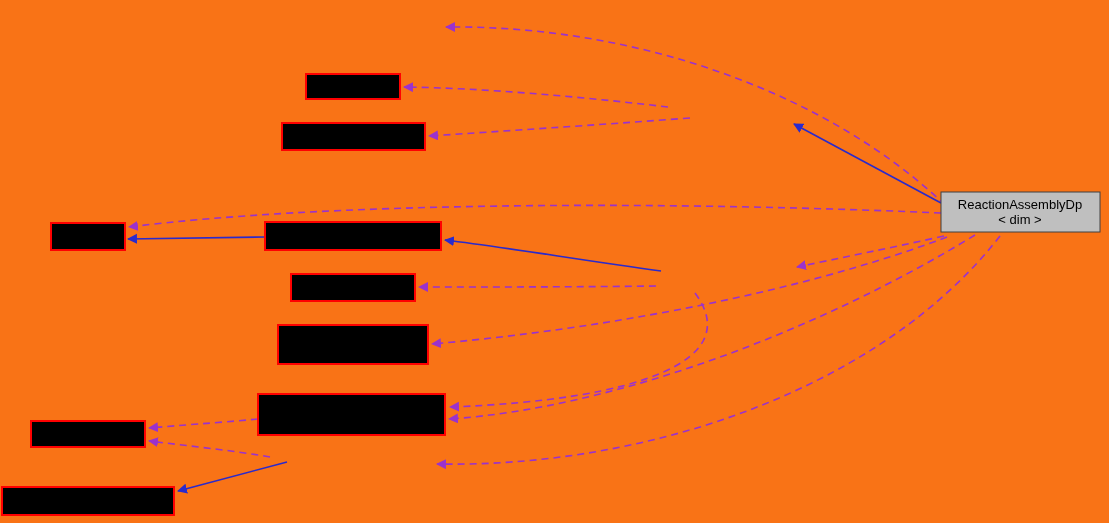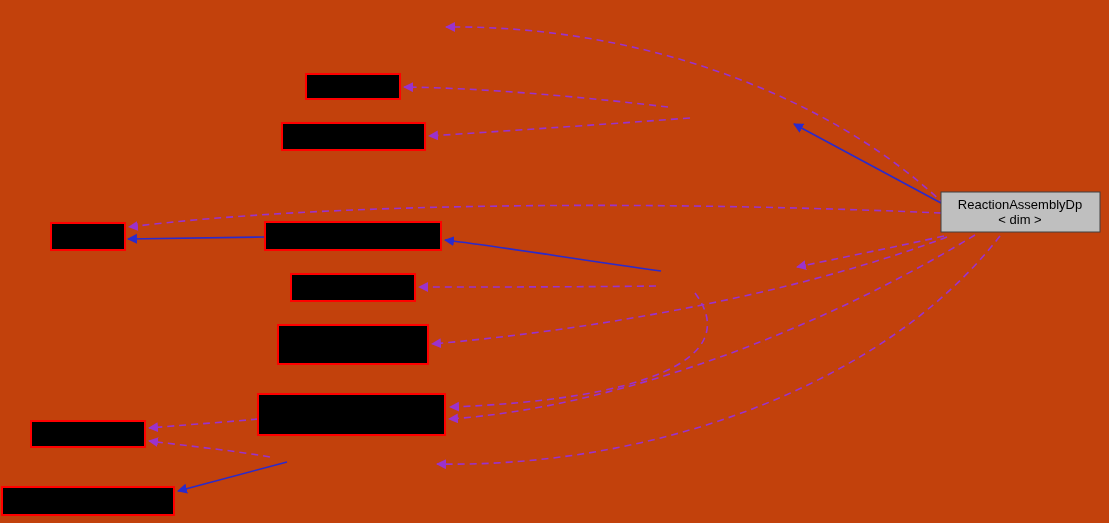--- a/index.html
+++ b/index.html
@@ -1,16 +1,16 @@
 <!DOCTYPE html>
 <html><head>
 <meta charset="utf-8">
 <style>
   html,body{margin:0;padding:0;background:#000;}
-  .stage{position:relative;width:1109px;height:523px;background:#c2410c;overflow:hidden;}
+  .stage{position:relative;width:1109px;height:523px;background:#f97316;overflow:hidden;}
   svg{display:block;}
   svg text{font-family:"Liberation Sans","DejaVu Sans",sans-serif;font-size:13px;}
 </style>
 </head>
 <body>
 
 <div class="stage">
   <svg id="graph" width="1109" height="523" viewBox="0 0 1109 523">
     <defs>
       <marker id="arrow-uses" markerWidth="11" markerHeight="11" refX="9" refY="5" orient="auto" markerUnits="userSpaceOnUse">

